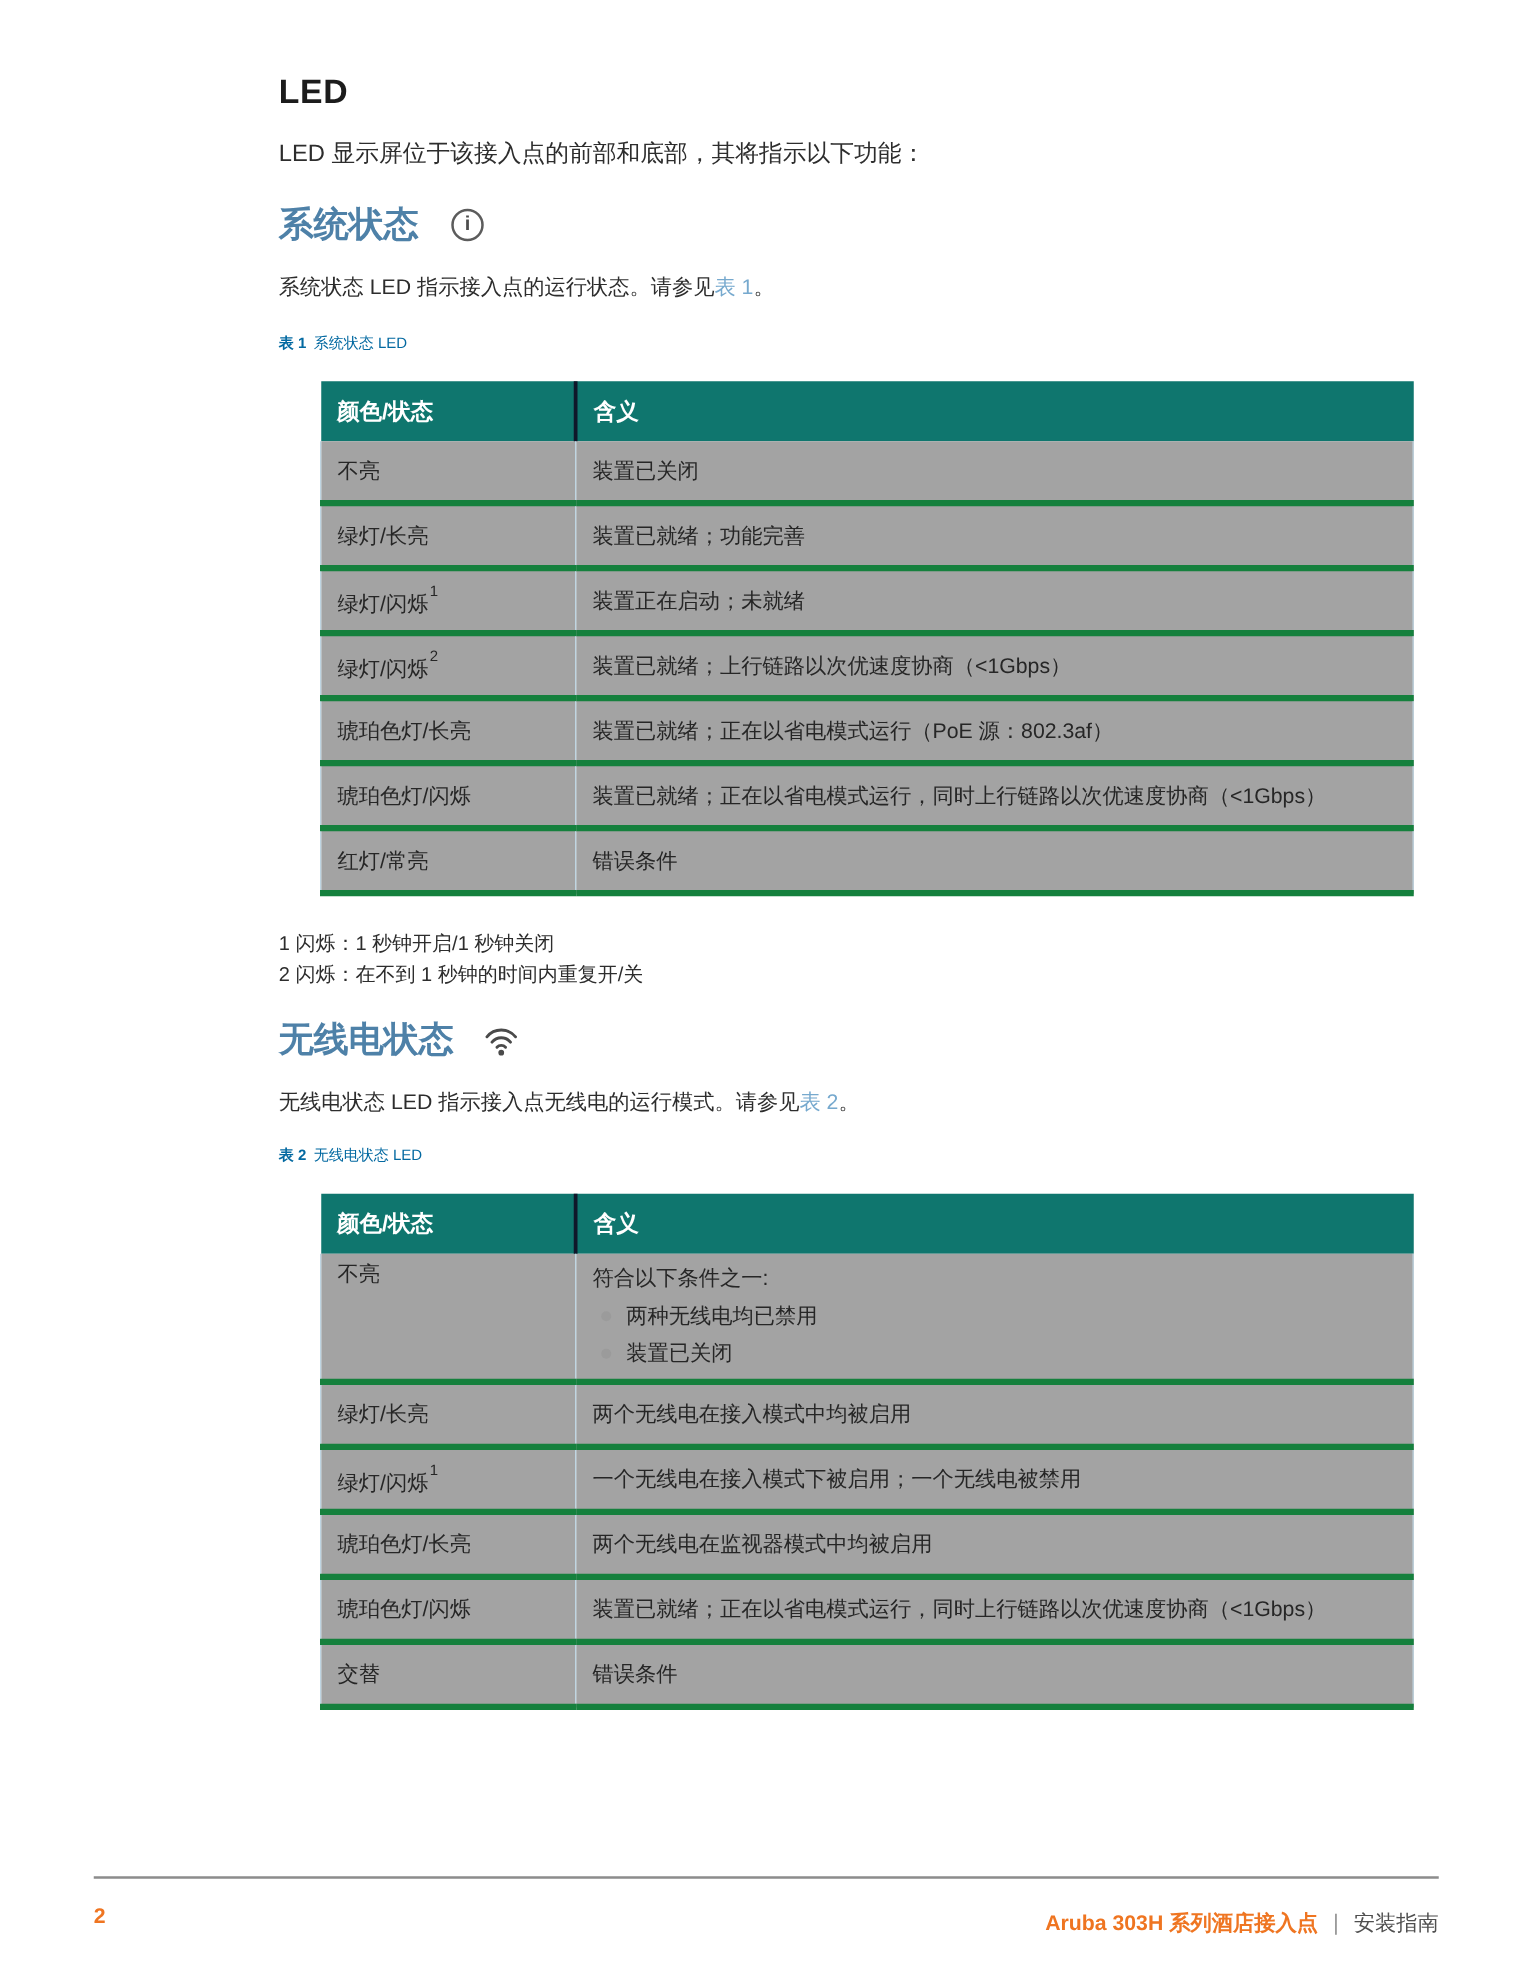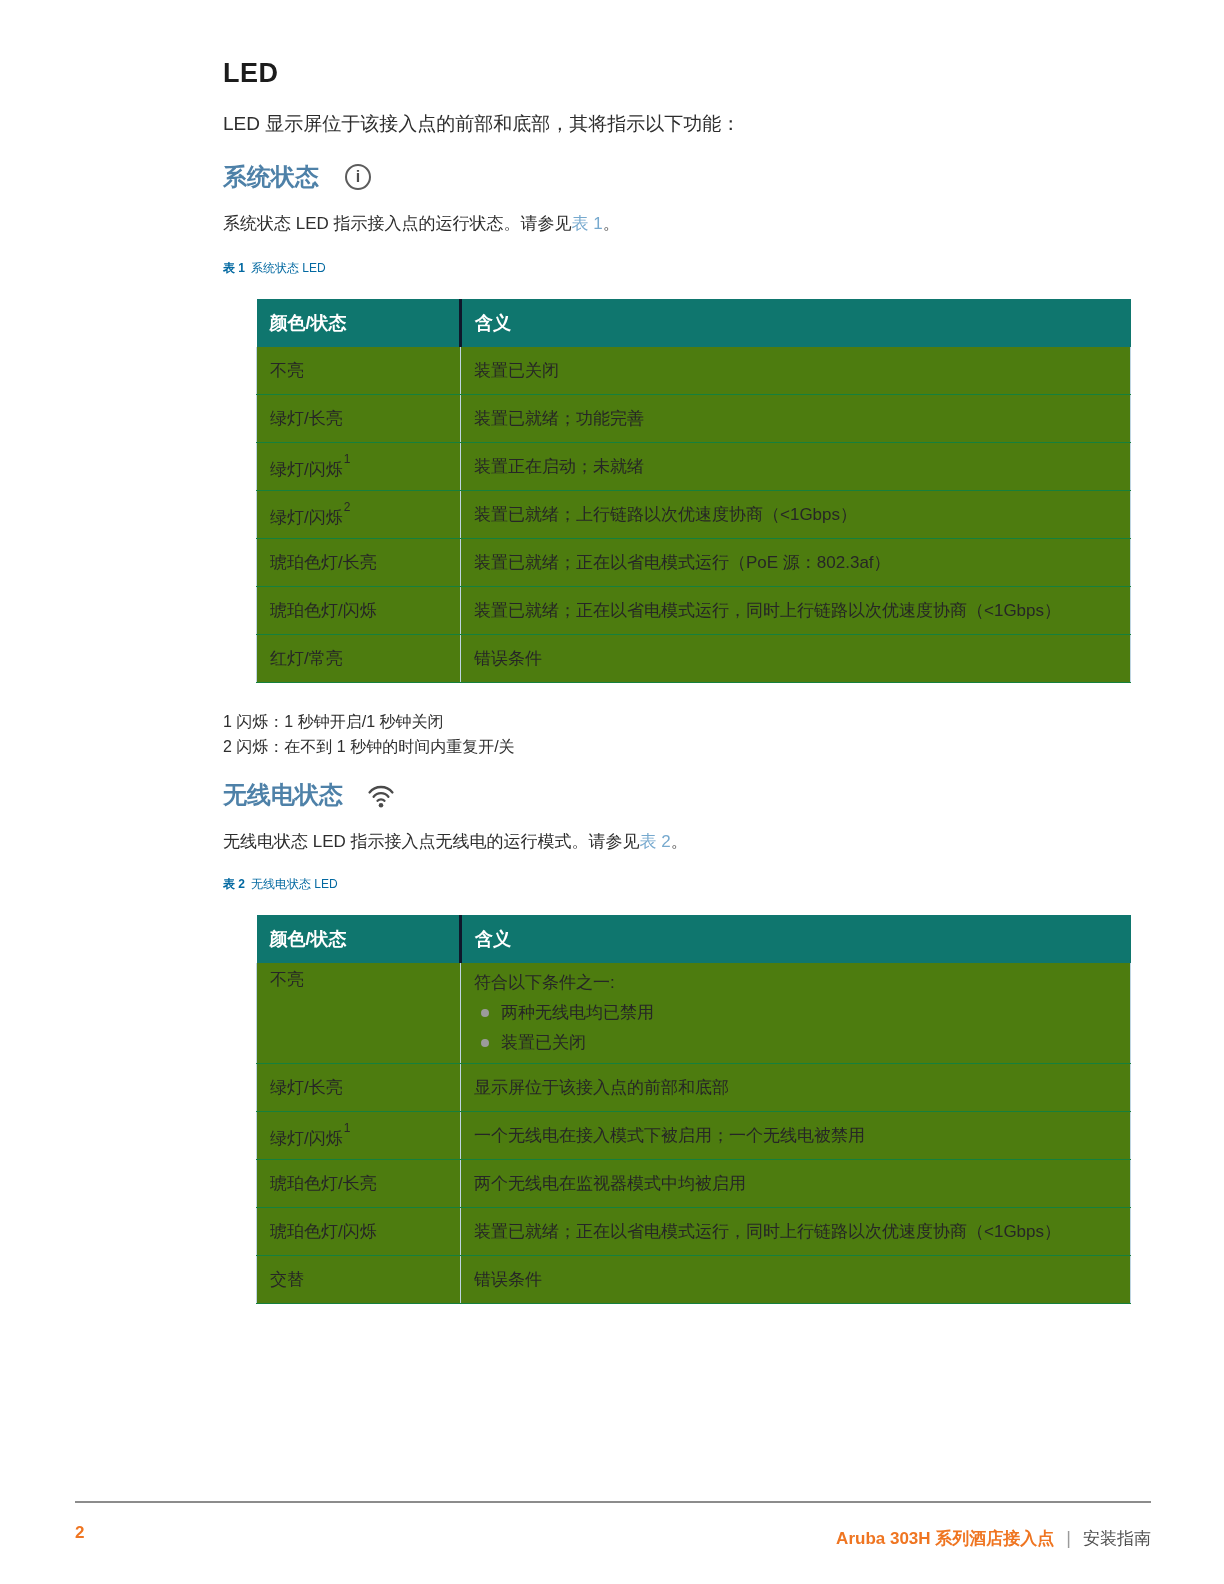--- a/index.html
+++ b/index.html
@@ -9,21 +9,21 @@
     width:1224px;height:1584px;
     background:#ffffff;
     font-family:"Liberation Sans","DejaVu Sans",sans-serif;
     color:#262626;
     overflow:hidden;
   }
   .content{position:absolute;left:223px;top:58px;width:912px;}
   h1.doc-title{font-size:27px;font-weight:bold;color:#1c1c1c;margin:0;letter-spacing:.5px;}
   p.intro{font-size:19px;color:#2d2d2d;margin:21px 0 0;line-height:27px;}
   .section-head{display:flex;align-items:center;margin-top:24px;}
-  h2.section-title{font-size:24px;font-weight:bold;color:#4E81A8;margin:0;}
+  h2.section-title{font-size:28px;font-weight:bold;color:#4E81A8;margin:0;}
   .icon-gap{margin-left:26px;display:inline-flex;align-items:center;}
   
   .info-icon{
     width:26px;height:26px;border:2px solid #5c5c5c;border-radius:50%;
     display:inline-flex;align-items:center;justify-content:center;
     color:#4d4d4d;font-size:16px;font-weight:600;box-sizing:border-box;
   }
   .info-icon::after{content:"i";line-height:1;}
   p.section-body{font-size:17px;color:#2d2d2d;margin:17px 0 0;line-height:27px;}
   a.table-link{color:#76A9CE;text-decoration:none;cursor:pointer;}
@@ -36,21 +36,21 @@
   }
   table.led-table th{
     background:#0f766e;color:#ffffff;text-align:left;
     font-size:18px;font-weight:bold;height:48px;
     padding:0 10px 0 13px;vertical-align:middle;
   }
   table.led-table th.col-meaning{border-left:3px solid #0f172a;}
   table.led-table td{
     font-size:17px;color:#262626;
     height:37px;padding:5px 10px 5px 13px;vertical-align:middle;
-    border-bottom:1px solid #15803d;background:#4d7c0f;line-height:24px;
+    border-bottom:5px solid #15803d;background:#a3a3a3;line-height:24px;
   }
   table.led-table td.col-color-cell{border-left:1px solid #BFD5E2;}
   table.led-table td.col-meaning-cell{border-left:1px solid #BFD5E2;border-right:1px solid #BFD5E2;}
   td sup{font-size:12px;position:relative;top:-5px;margin-left:1px;}
   td.tall{height:auto;padding-top:9px;padding-bottom:12px;}
   .cell-list{list-style:none;margin:0;padding:0;}
   .cell-list li{position:relative;padding-left:27px;line-height:30px;}
   .cell-list li::before{
     content:"";position:absolute;left:7px;top:11px;
     width:8px;height:8px;border-radius:50%;background:#9b9b9b;
@@ -175,21 +175,21 @@
           <td class="col-meaning-cell tall">
             <div class="cell-intro">符合以下条件之一:</div>
             <ul class="cell-list">
               <li>两种无线电均已禁用</li>
               <li>装置已关闭</li>
             </ul>
           </td>
         </tr>
         <tr>
           <td class="col-color-cell"><span>绿灯/长亮</span></td>
-          <td class="col-meaning-cell"><span>显示屏位于该接入点的前部和底部</span></td>
+          <td class="col-meaning-cell"><span>两个无线电在接入模式中均被启用</span></td>
         </tr>
         <tr>
           <td class="col-color-cell"><span>绿灯/闪烁</span><sup>1</sup></td>
           <td class="col-meaning-cell"><span>一个无线电在接入模式下被启用；一个无线电被禁用</span></td>
         </tr>
         <tr>
           <td class="col-color-cell"><span>琥珀色灯/长亮</span></td>
           <td class="col-meaning-cell"><span>两个无线电在监视器模式中均被启用</span></td>
         </tr>
         <tr>

